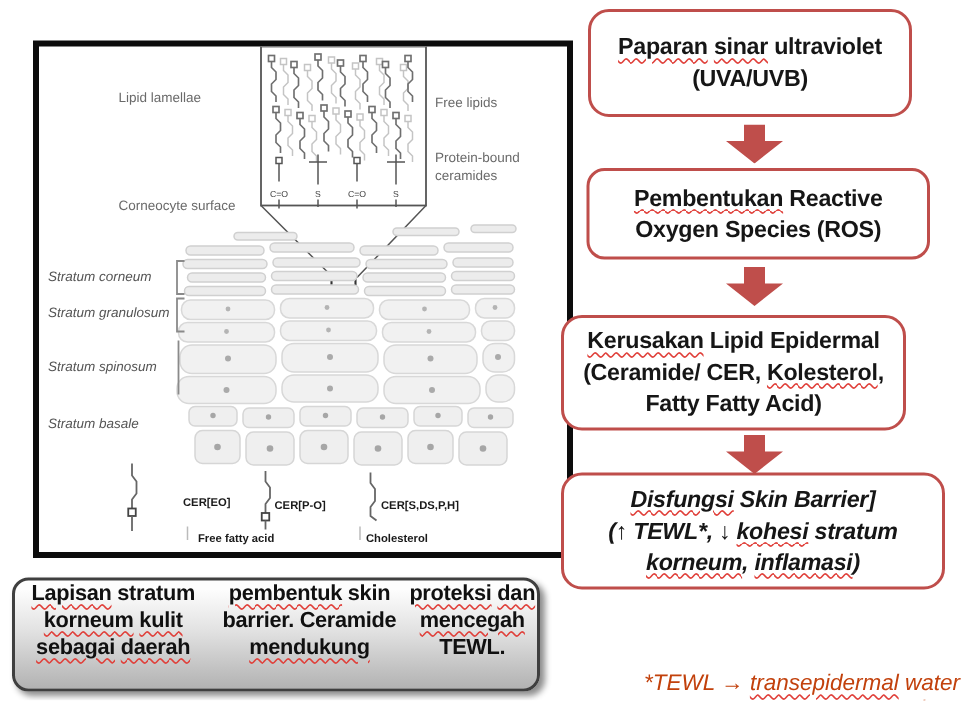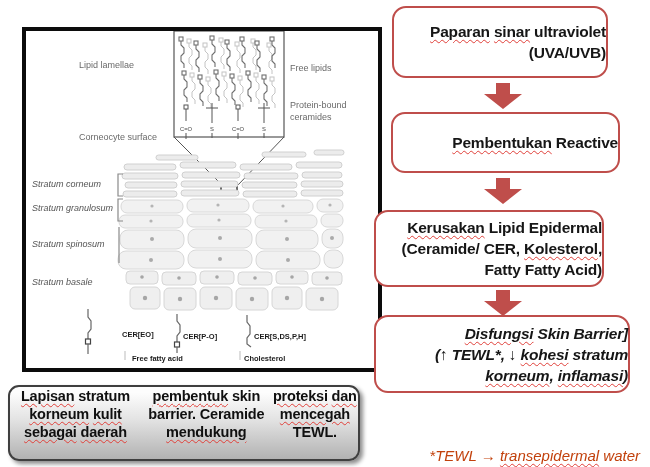--- a/index.html
+++ b/index.html
@@ -17,21 +17,21 @@
   #caption{position:absolute;left:8px;top:385px;width:352px;height:76px;
            border:2px solid #3f3f3f;border-radius:11px;box-sizing:border-box;
            background:linear-gradient(#fdfdfd 8%, #e3e3e3 45%, #b2b2b2 100%);
            box-shadow:3px 3px 4px rgba(0,0,0,0.45);
            display:flex;justify-content:center;
            text-align:center;font-weight:bold;font-size:14.5px;line-height:18px;
            color:#101010;letter-spacing:-0.2px;}
   
   .fbox{position:absolute;border:2.5px solid #bf4e4b;border-radius:14px;background:#fff;
         box-sizing:border-box;display:flex;flex-direction:column;justify-content:center;
-        text-align:right;font-weight:bold;font-size:15.5px;line-height:21px;
+        text-align:center;font-weight:bold;font-size:15.5px;line-height:21px;
         color:#161616;letter-spacing:-0.2px;}
   .flow-arrow{position:absolute;width:42px;height:26px;}
   #footnote{position:absolute;left:408px;top:447px;width:232px;text-align:right;
             font-style:italic;font-size:15px;color:#c2410c;}
   
   .sq{text-decoration:underline;text-decoration-style:wavy;
       text-decoration-color:#e0403a;text-decoration-thickness:1.3px;
       text-underline-offset:2px;}
 </style>
 </head>
@@ -234,22 +234,23 @@
 
   <div class="fbox" style="left:392px;top:6px;width:216px;height:72px;">
     <div><span class="sq">Paparan</span><span> </span><span class="sq">sinar</span><span> ultraviolet</span></div>
     <div><span>(UVA/UVB)</span></div>
   </div>
 
   <svg class="flow-arrow" style="left:482px;top:83px;" viewBox="0 0 42 26">
     <polygon points="14,0 28,0 28,11 40,11 21,26 2,11 14,11" fill="#bf4e4b"></polygon>
   </svg>
 
-  <div class="fbox" style="left:391px;top:112px;width:229px;height:61px;">
+  <div class="fbox" style="left:391px;top:112px;width:229px;height:61px;border-radius:12px;">
     <div><span class="sq">Pembentukan</span><span> Reactive</span></div>
+    <div><span>Oxygen Species (ROS)</span></div>
   </div>
 
   <svg class="flow-arrow" style="left:482px;top:178px;" viewBox="0 0 42 26">
     <polygon points="14,0 28,0 28,11 40,11 21,26 2,11 14,11" fill="#bf4e4b"></polygon>
   </svg>
 
   <div class="fbox" style="left:374px;top:210px;width:230px;height:77px;">
     <div><span class="sq">Kerusakan</span><span> Lipid Epidermal</span></div>
     <div><span>(Ceramide/ CER, </span><span class="sq">Kolesterol</span><span>,</span></div>
     <div><span>Fatty Fatty Acid)</span></div>

